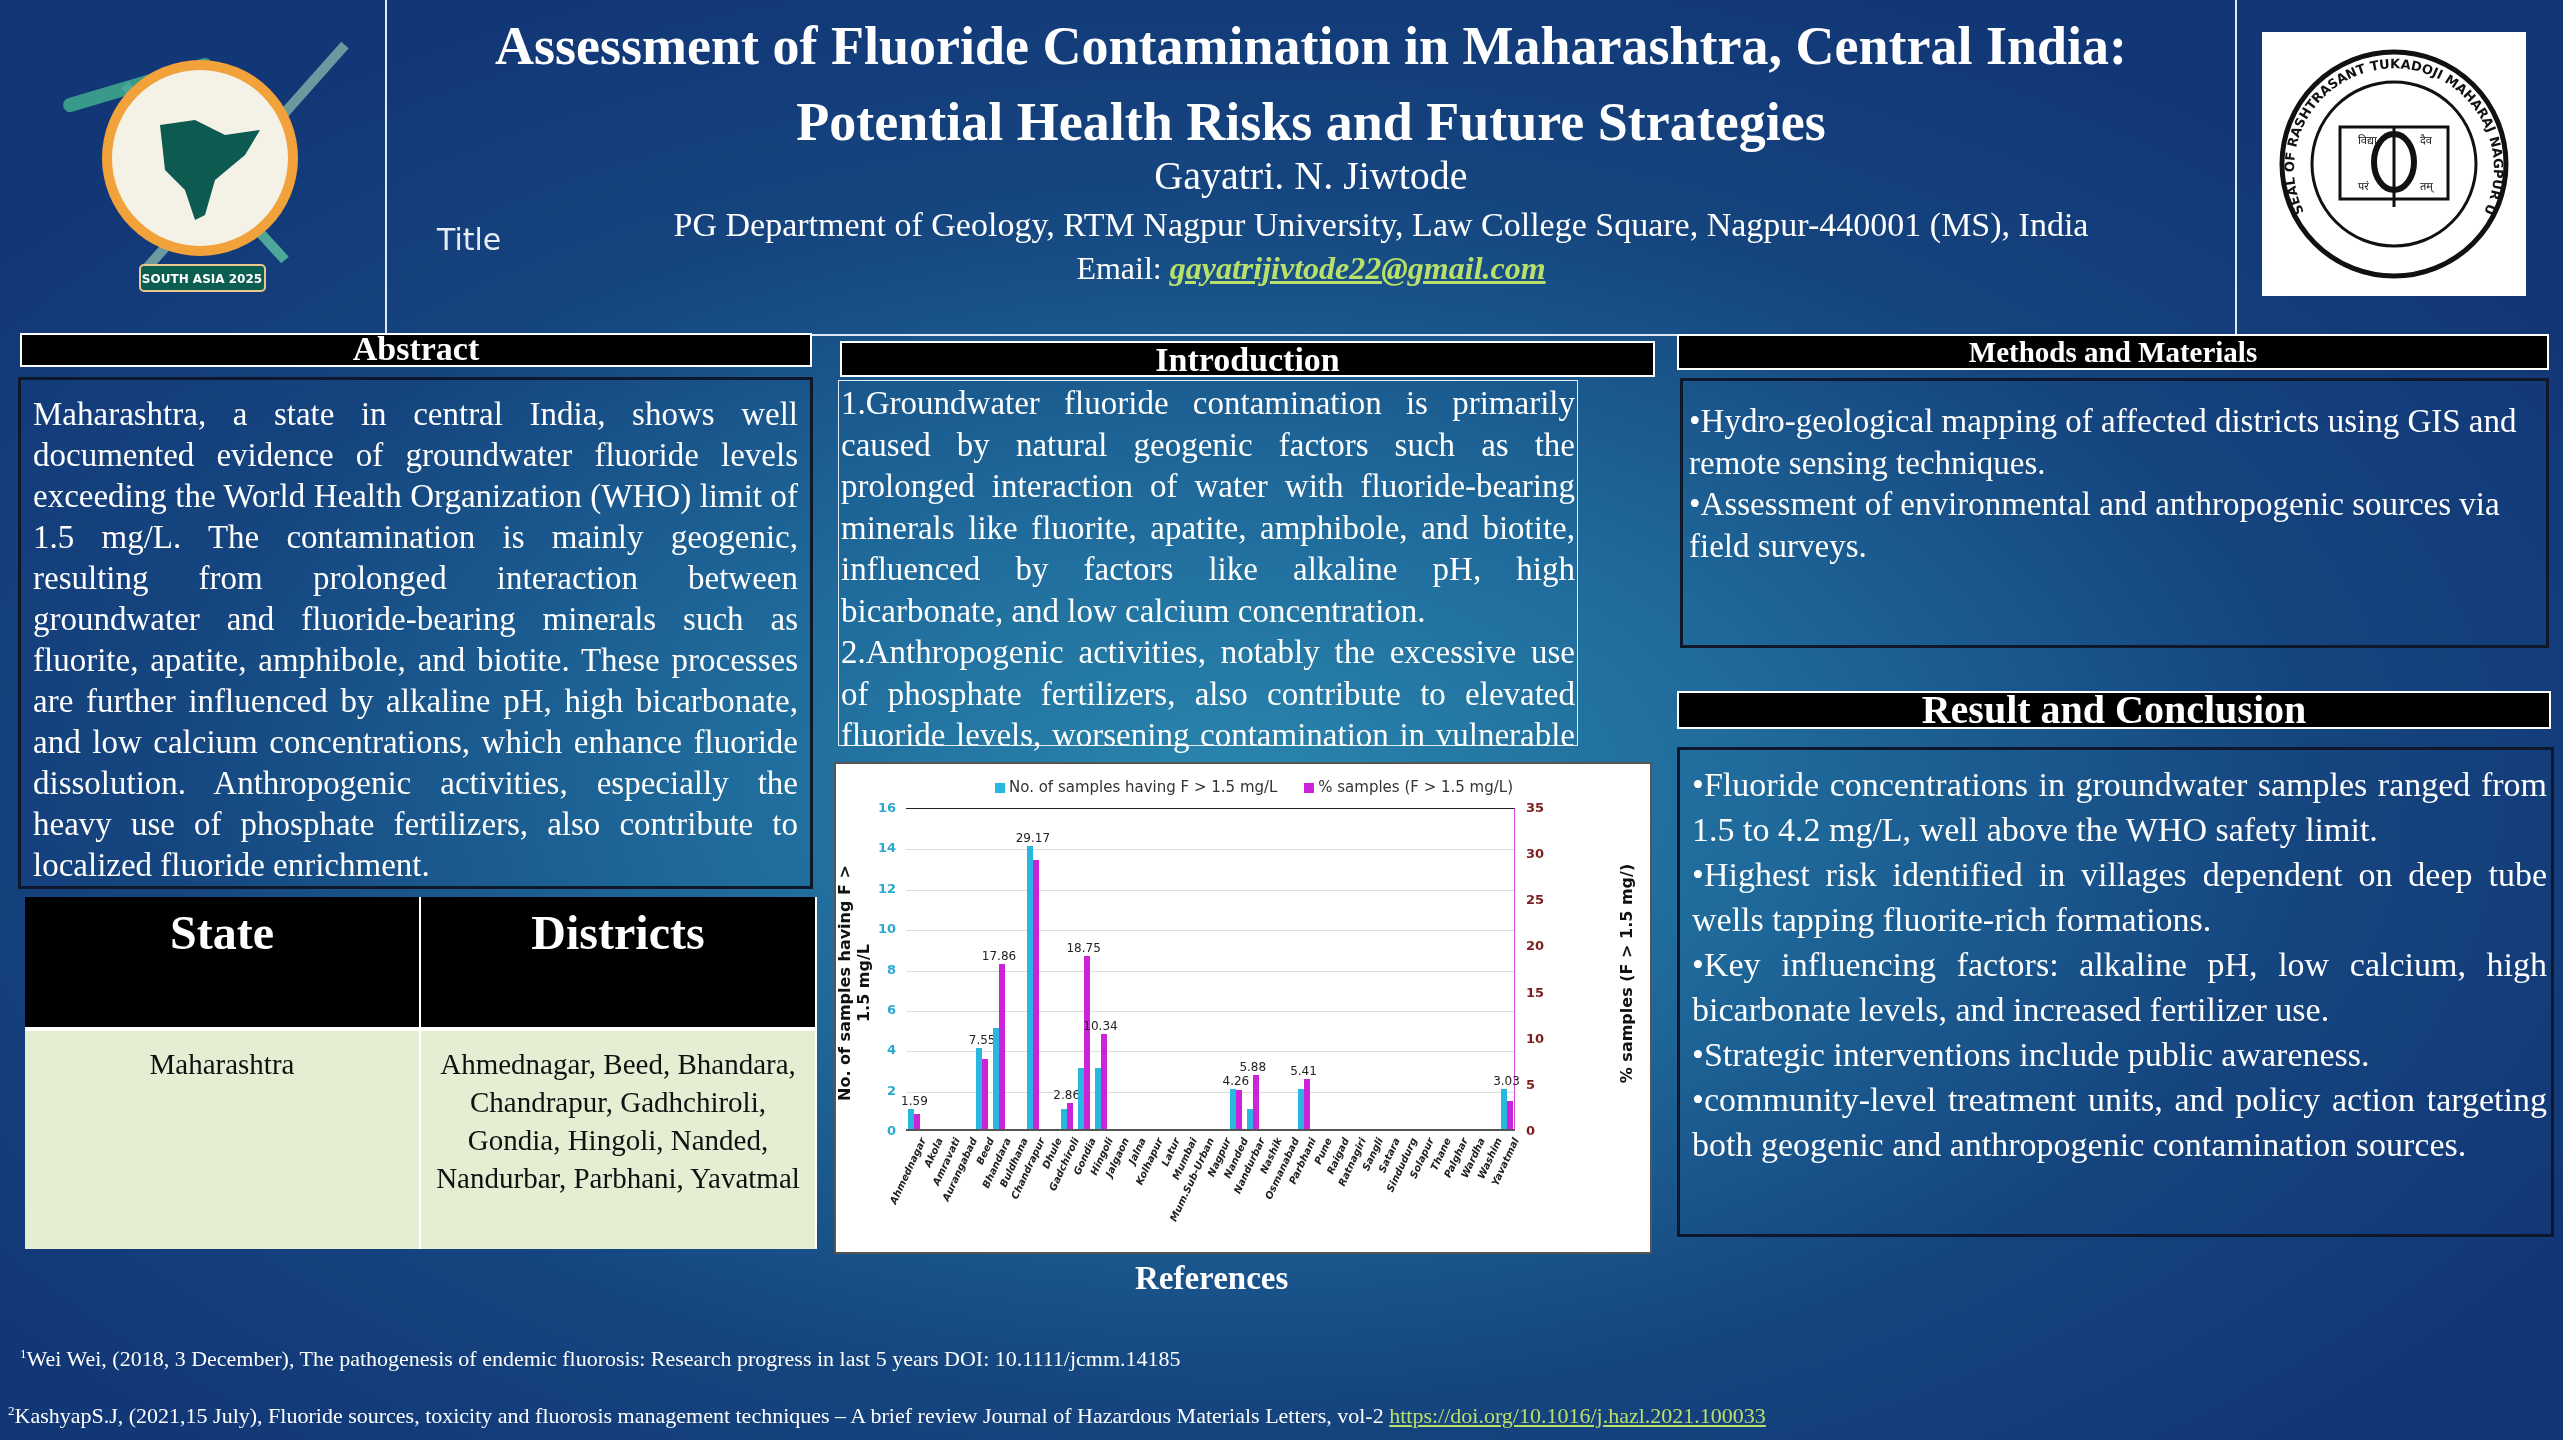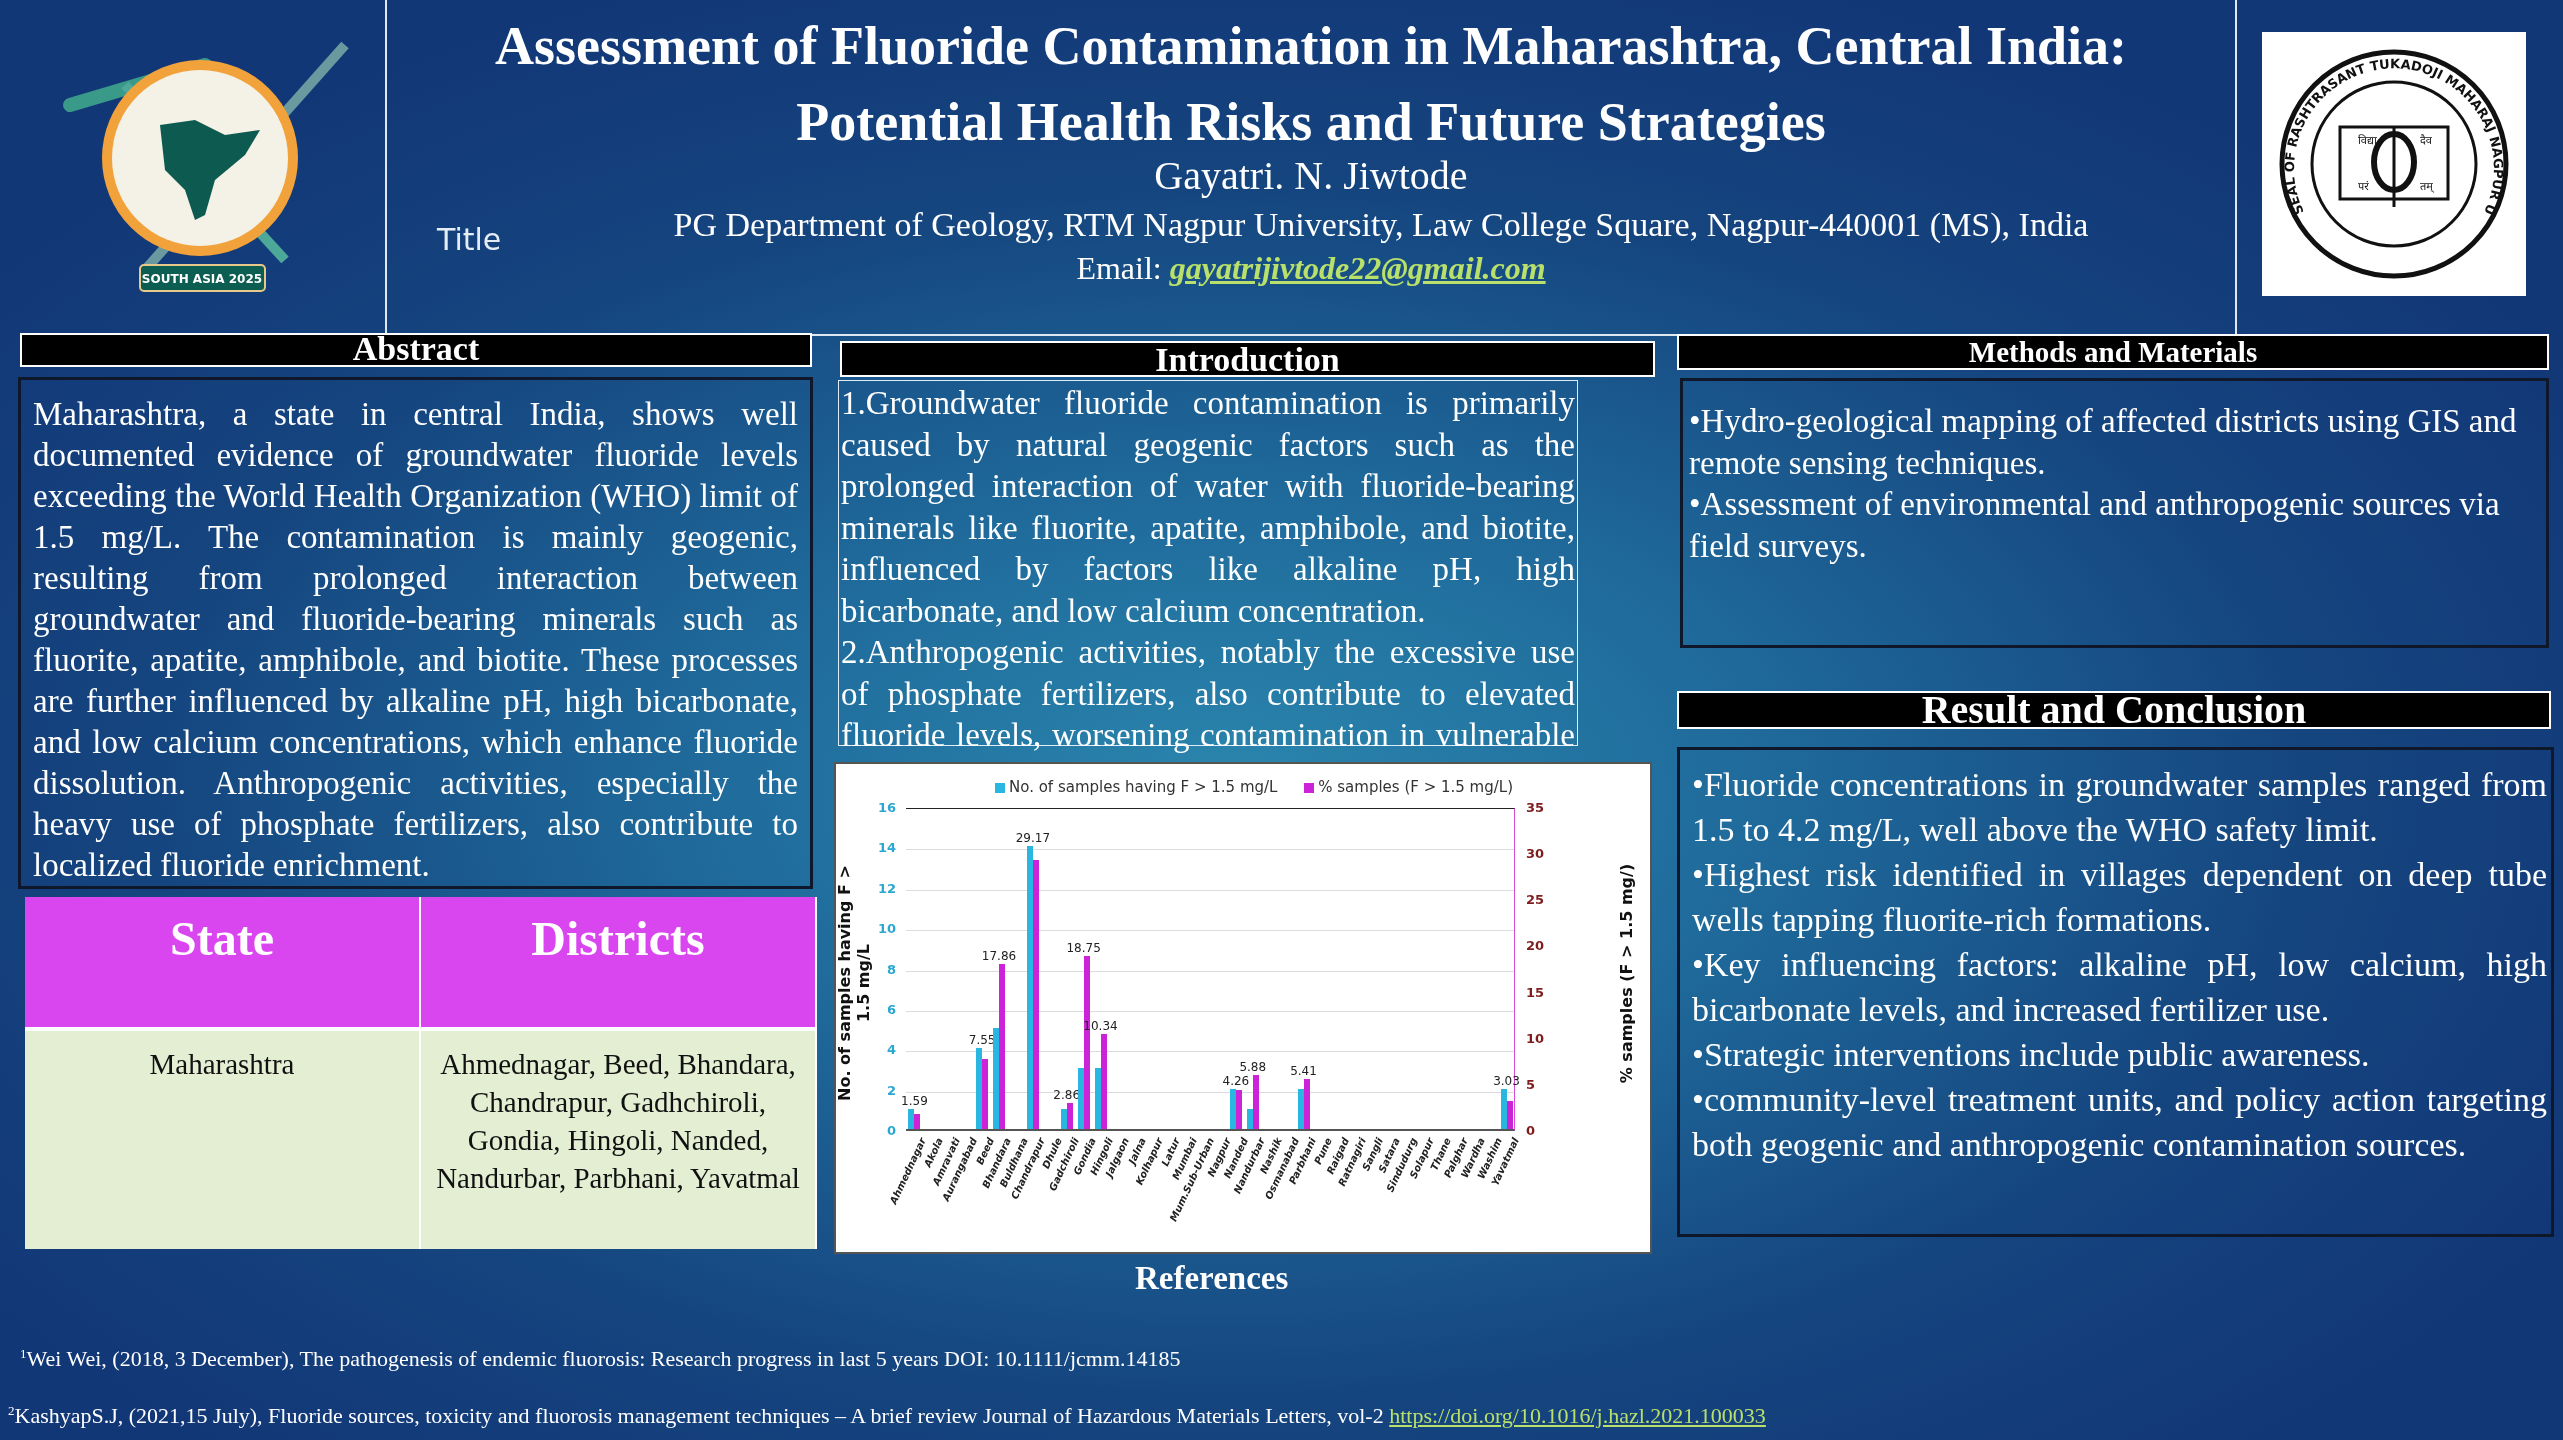--- a/index.html
+++ b/index.html
@@ -31,21 +31,21 @@
   .result-head { left: 1677px; top: 691px; width: 874px; height: 38px; font-size: 40px; line-height: 34px; }
 
   .text-box { border: 3px solid #0f172a; font-size: 33px; line-height: 41px; text-align: justify; color: #ffffff; }
   .abstract-box { left: 18px; top: 377px; width: 795px; height: 512px; padding: 14px 12px 0 12px; }
   .intro-box { left: 838px; top: 380px; width: 740px; height: 366px; padding: 2px 2px 0 2px; border: 1px solid #e0ecf5; line-height: 41.5px; }
   .methods-box { left: 1680px; top: 378px; width: 869px; height: 270px; padding: 20px 6px 0 6px; text-align: left; line-height: 41.5px; font-size: 33px; }
   .result-box { left: 1677px; top: 747px; width: 877px; height: 490px; padding: 12px 4px 0 12px; line-height: 45px; font-size: 34px; }
 
   
   .tbl { left: 25px; top: 897px; width: 792px; height: 352px; border-collapse: collapse; }
-  .tbl th { background: #d946ef; color: #ffffff; font-size: 48px; font-weight: bold; height: 132px; vertical-align: top; padding-top: 14px; border-right: 2px solid #ffffff; border-bottom: 4px solid #ffffff; }
+  .tbl th { background: #000000; color: #ffffff; font-size: 48px; font-weight: bold; height: 132px; vertical-align: top; padding-top: 8px; border-right: 2px solid #ffffff; border-bottom: 4px solid #ffffff; }
   .tbl td { background: #e3eed3; color: #111111; font-size: 29px; line-height: 38px; vertical-align: top; text-align: center; padding-top: 14px; border-right: 2px solid #ffffff; }
   .tbl .c1 { width: 395px; }
 
   
   .chart { left: 834px; top: 762px; width: 818px; height: 492px; background: #ffffff; border: 2px solid #555; }
   .chart .legend { position: absolute; top: 14px; left: 0; width: 100%; text-align: center; font-family: "DejaVu Sans", sans-serif; font-size: 15px; color: #333; }
   .chart .legend span.sw { display: inline-block; width: 10px; height: 10px; margin: 0 4px 0 22px; vertical-align: -1px; }
   .chart .plot { position: absolute; left: 70px; top: 44px; width: 609px; height: 323px; border-top: 1px solid #222; border-right: 1px solid #d84ad8; border-bottom: 2px solid #555; }
   .chart .grid { position: absolute; left: 0; width: 100%; height: 1px; background: #dcdcdc; }
   .chart .ytick-l { position: absolute; right: 636px; width: 30px; text-align: right; font-family: "DejaVu Sans", sans-serif; font-weight: bold; font-size: 13px; color: #2aa8d0; }

